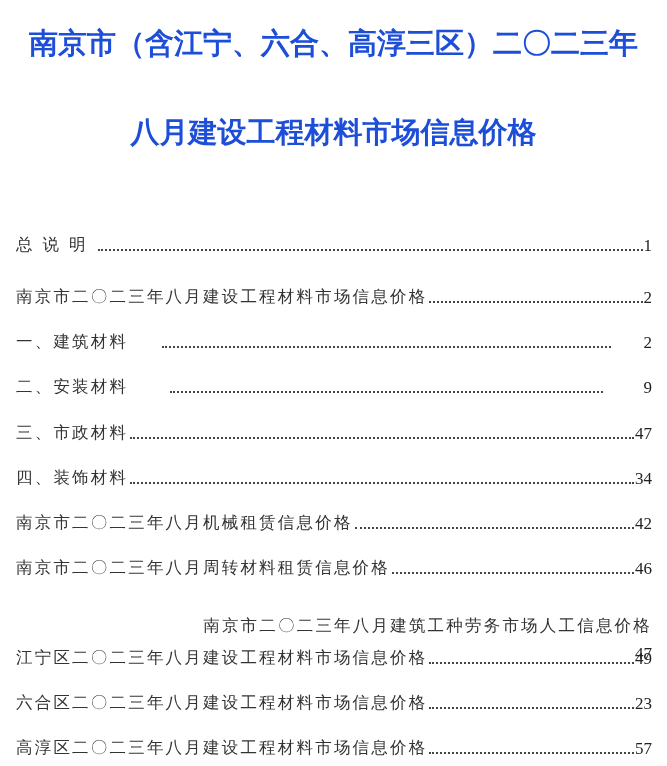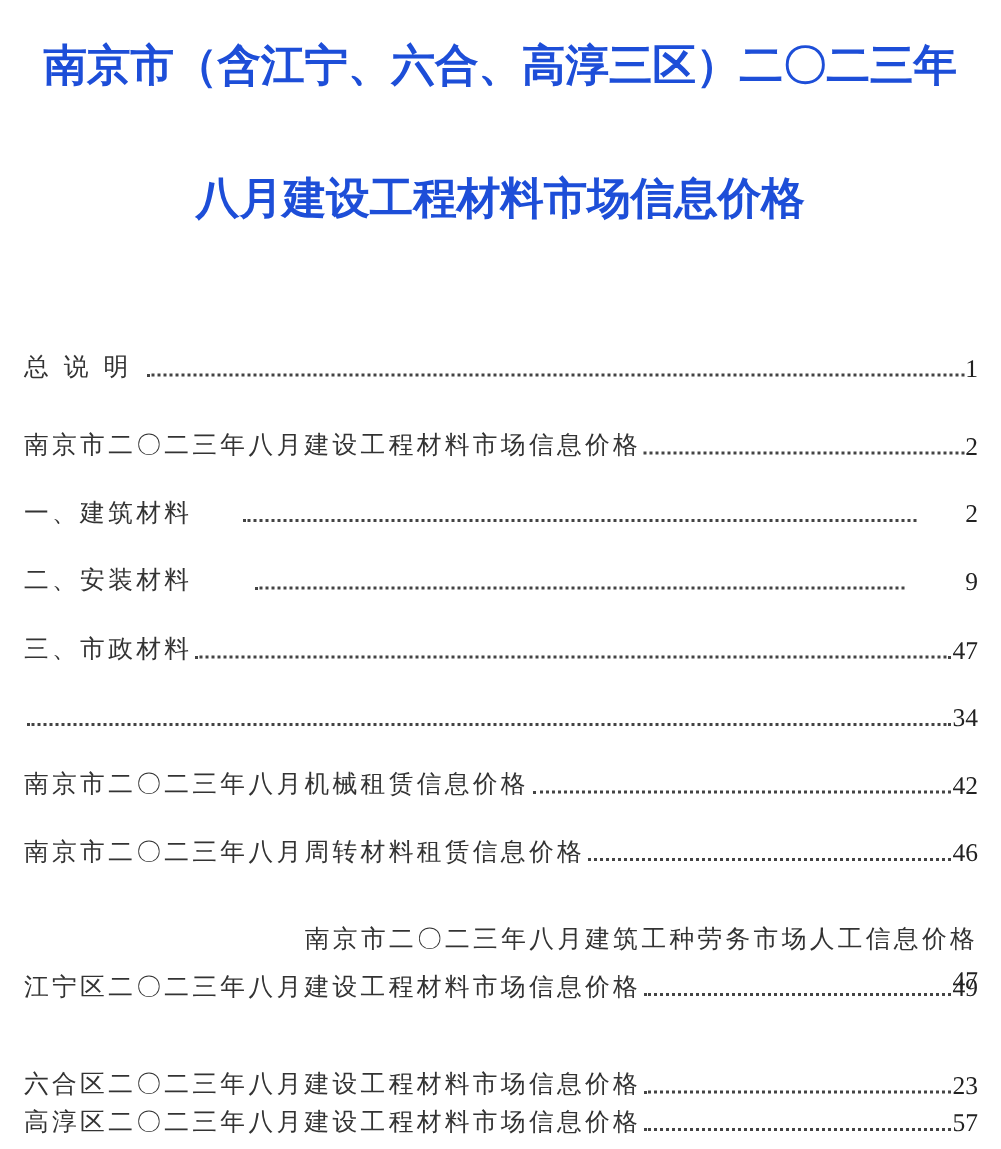--- a/index.html
+++ b/index.html
@@ -95,20 +95,21 @@
     <span class="toc-label">二、安装材料</span>
     <span class="toc-dots"></span>
     <span class="toc-page">9</span>
   </div>
   <div class="toc-row" style="top:188px;">
     <span class="toc-label">三、市政材料</span>
     <span class="toc-dots"></span>
     <span class="toc-page">47</span>
   </div>
   <div class="toc-row" style="top:233px;">
+    <span class="toc-label">四、装饰材料</span>
     <span class="toc-dots"></span>
     <span class="toc-page">34</span>
   </div>
   <div class="toc-row" style="top:278px;">
     <span class="toc-label">南京市二〇二三年八月机械租赁信息价格</span>
     <span class="toc-dots"></span>
     <span class="toc-page">42</span>
   </div>
   <div class="toc-row" style="top:323px;">
     <span class="toc-label">南京市二〇二三年八月周转材料租赁信息价格</span>
@@ -118,21 +119,21 @@
   <div class="toc-row" style="top:389px;flex-direction:column;">
     <span class="toc-label">南京市二〇二三年八月建筑工种劳务市场人工信息价格</span>
     <span class="toc-dots"></span>
     <span class="toc-page">47</span>
   </div>
   <div class="toc-row" style="top:413px;">
     <span class="toc-label">江宁区二〇二三年八月建设工程材料市场信息价格</span>
     <span class="toc-dots"></span>
     <span class="toc-page">49</span>
   </div>
-  <div class="toc-row" style="top:478px;">
+  <div class="toc-row" style="top:458px;">
     <span class="toc-label">六合区二〇二三年八月建设工程材料市场信息价格</span>
     <span class="toc-dots"></span>
     <span class="toc-page">23</span>
   </div>
   <div class="toc-row" style="top:503px;justify-content:center;">
     <span class="toc-label">高淳区二〇二三年八月建设工程材料市场信息价格</span>
     <span class="toc-dots"></span>
     <span class="toc-page">57</span>
   </div>
 </div>

